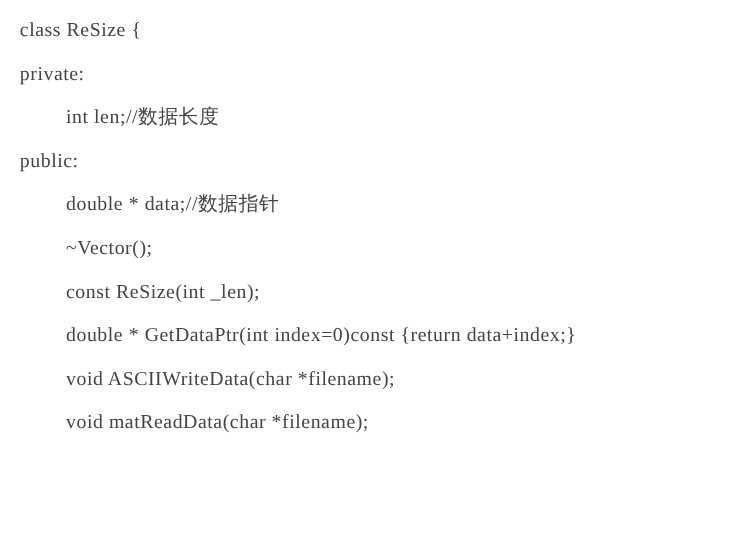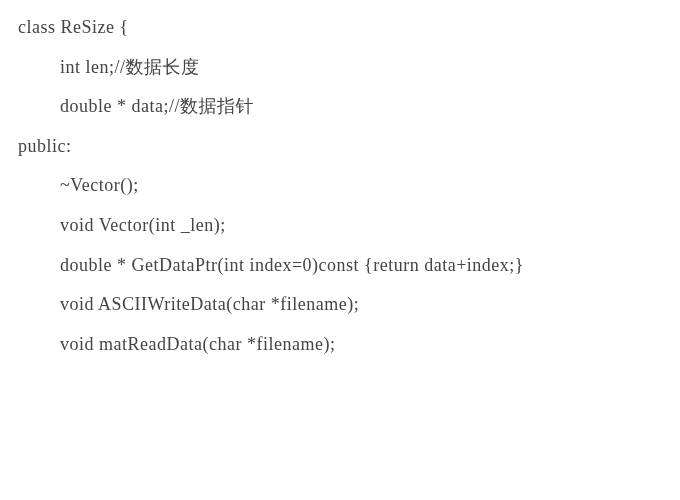--- a/index.html
+++ b/index.html
@@ -18,22 +18,23 @@
       white-space: pre;
       letter-spacing: 0.5px;
     }
     .indent-1 { padding-left: 42px; }
   </style>
 </head>
 <body>
 
 <div>
   <div class="code-line">class ReSize {</div>
+  <div class="code-line">private:</div>
   <div class="code-line indent-1">int len;//数据长度</div>
+  <div class="code-line">public:</div>
   <div class="code-line indent-1">double * data;//数据指针</div>
-  <div class="code-line">public:</div>
   <div class="code-line indent-1">~Vector();</div>
-  <div class="code-line indent-1">void Vector(int _len);</div>
+  <div class="code-line indent-1">const ReSize(int _len);</div>
   <div class="code-line indent-1">double * GetDataPtr(int index=0)const {return data+index;}</div>
   <div class="code-line indent-1">void ASCIIWriteData(char *filename);</div>
   <div class="code-line indent-1">void matReadData(char *filename);</div>
 
 </div>
 
 </body></html>

